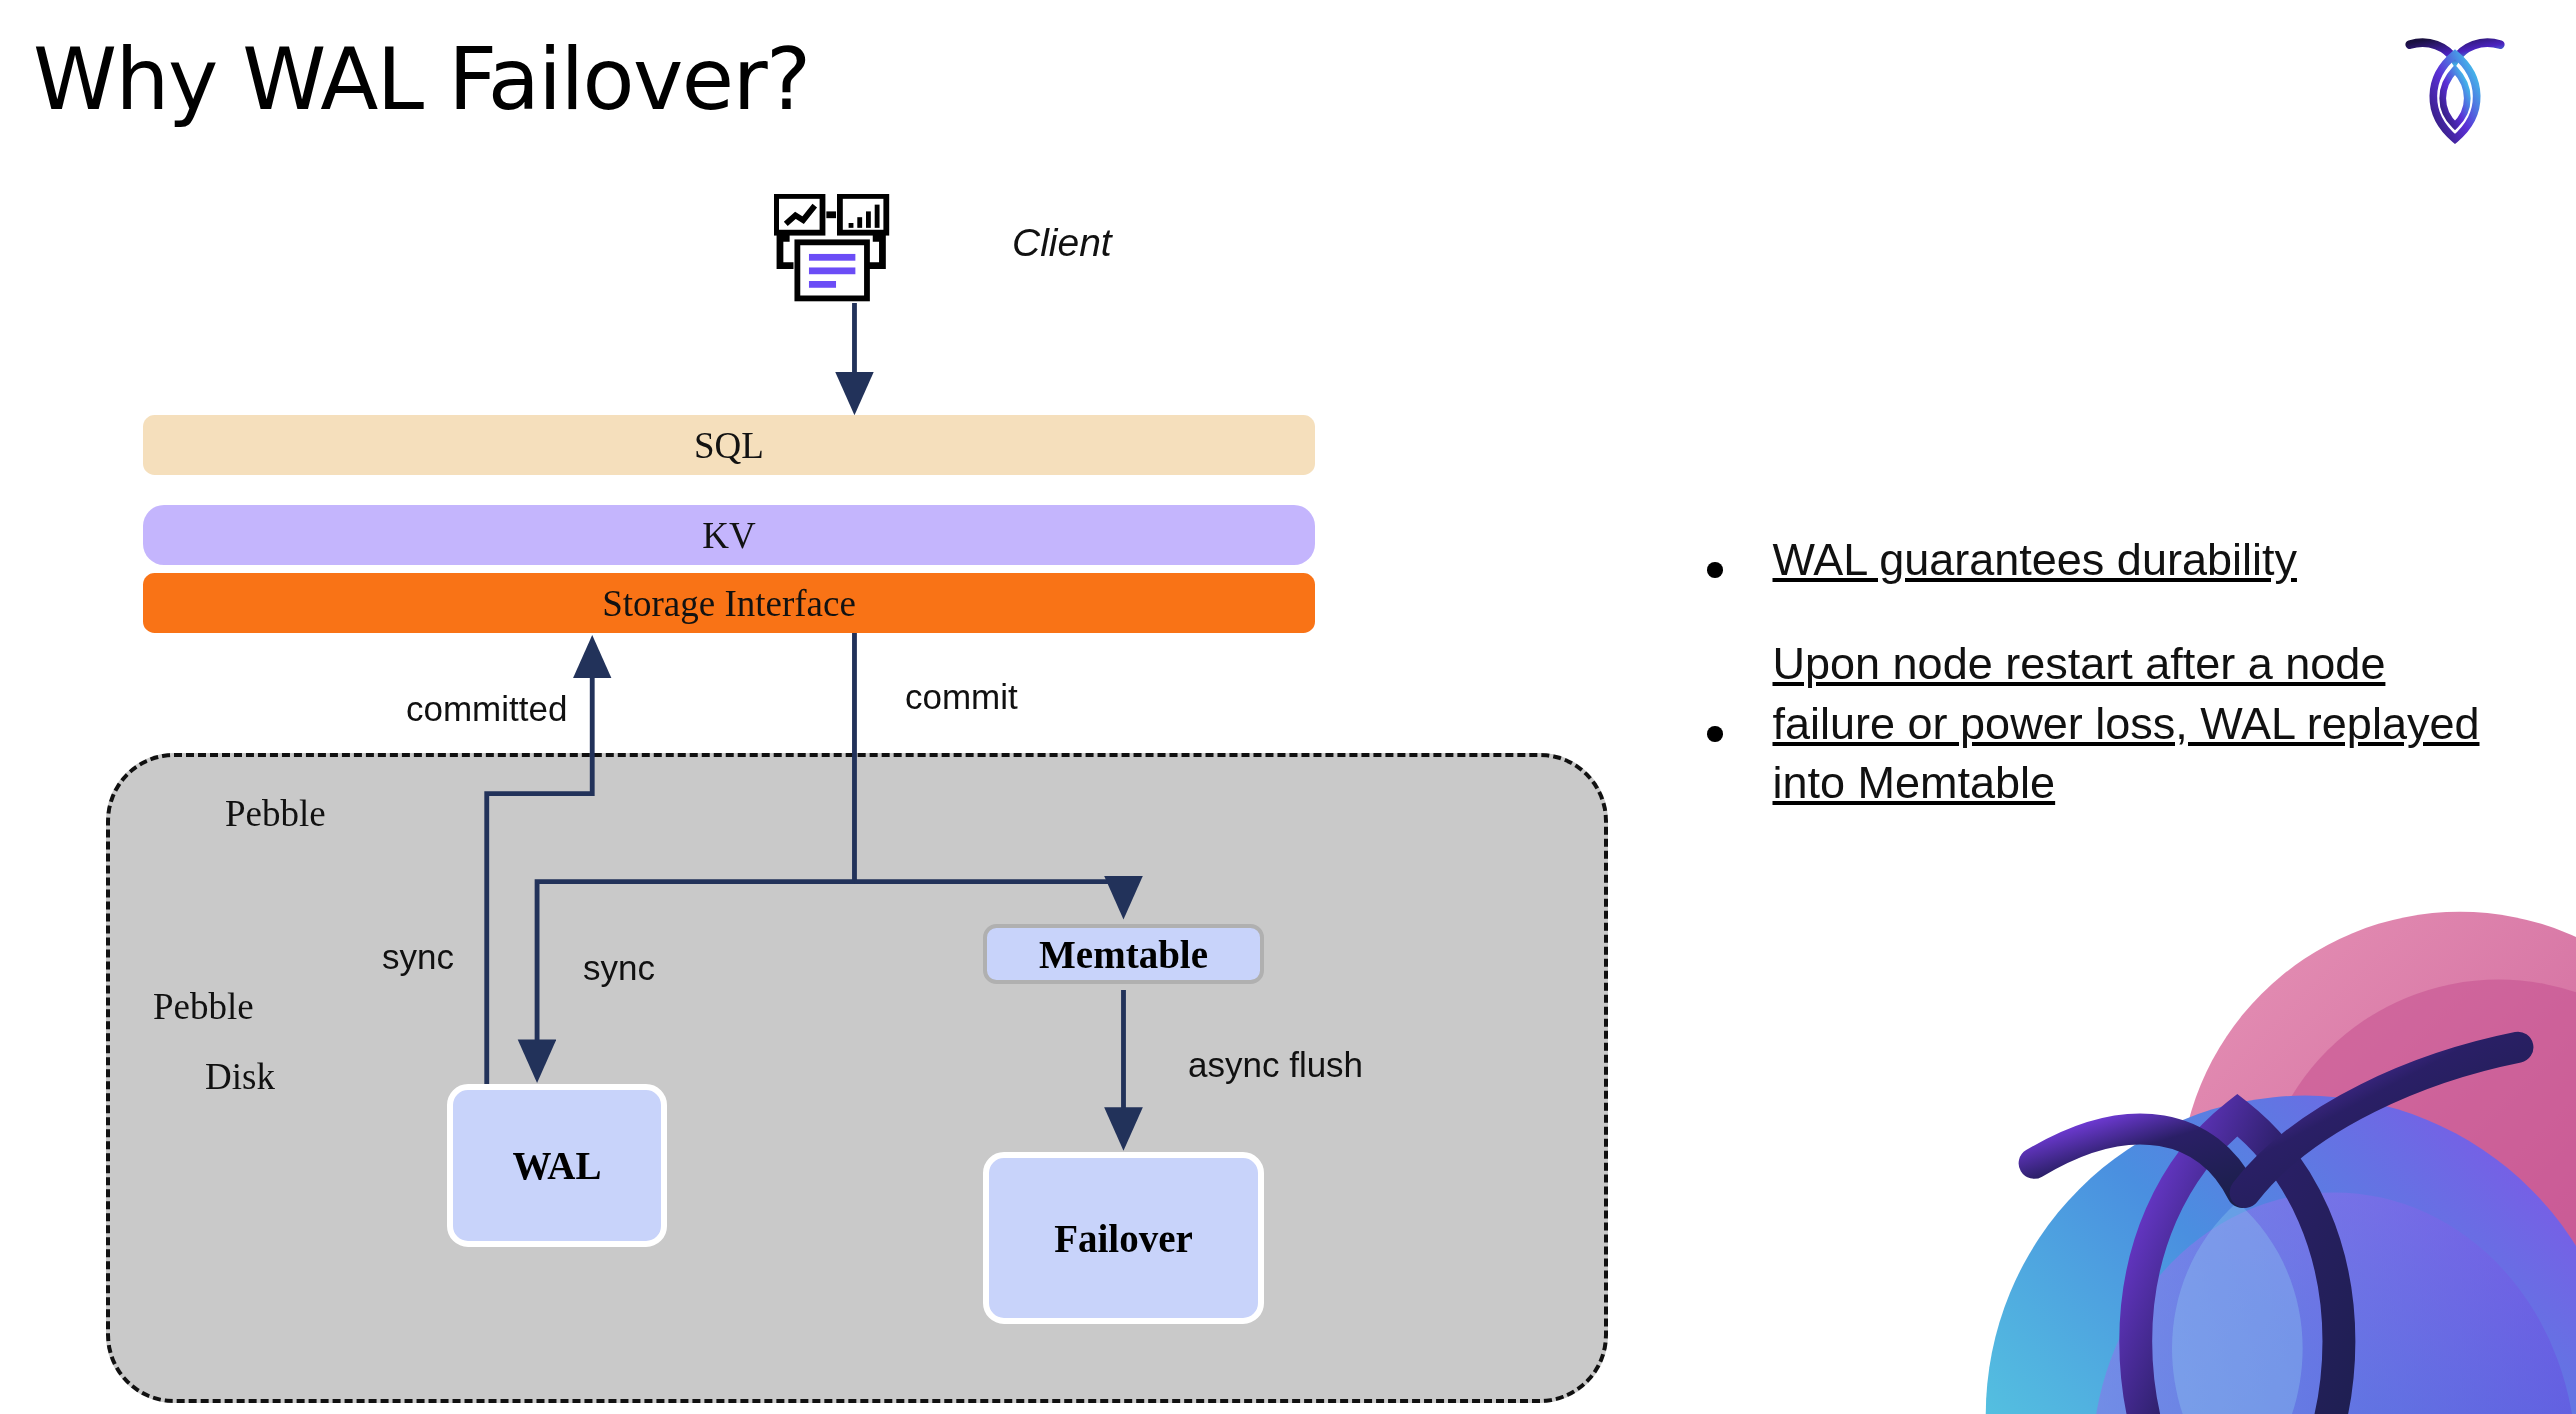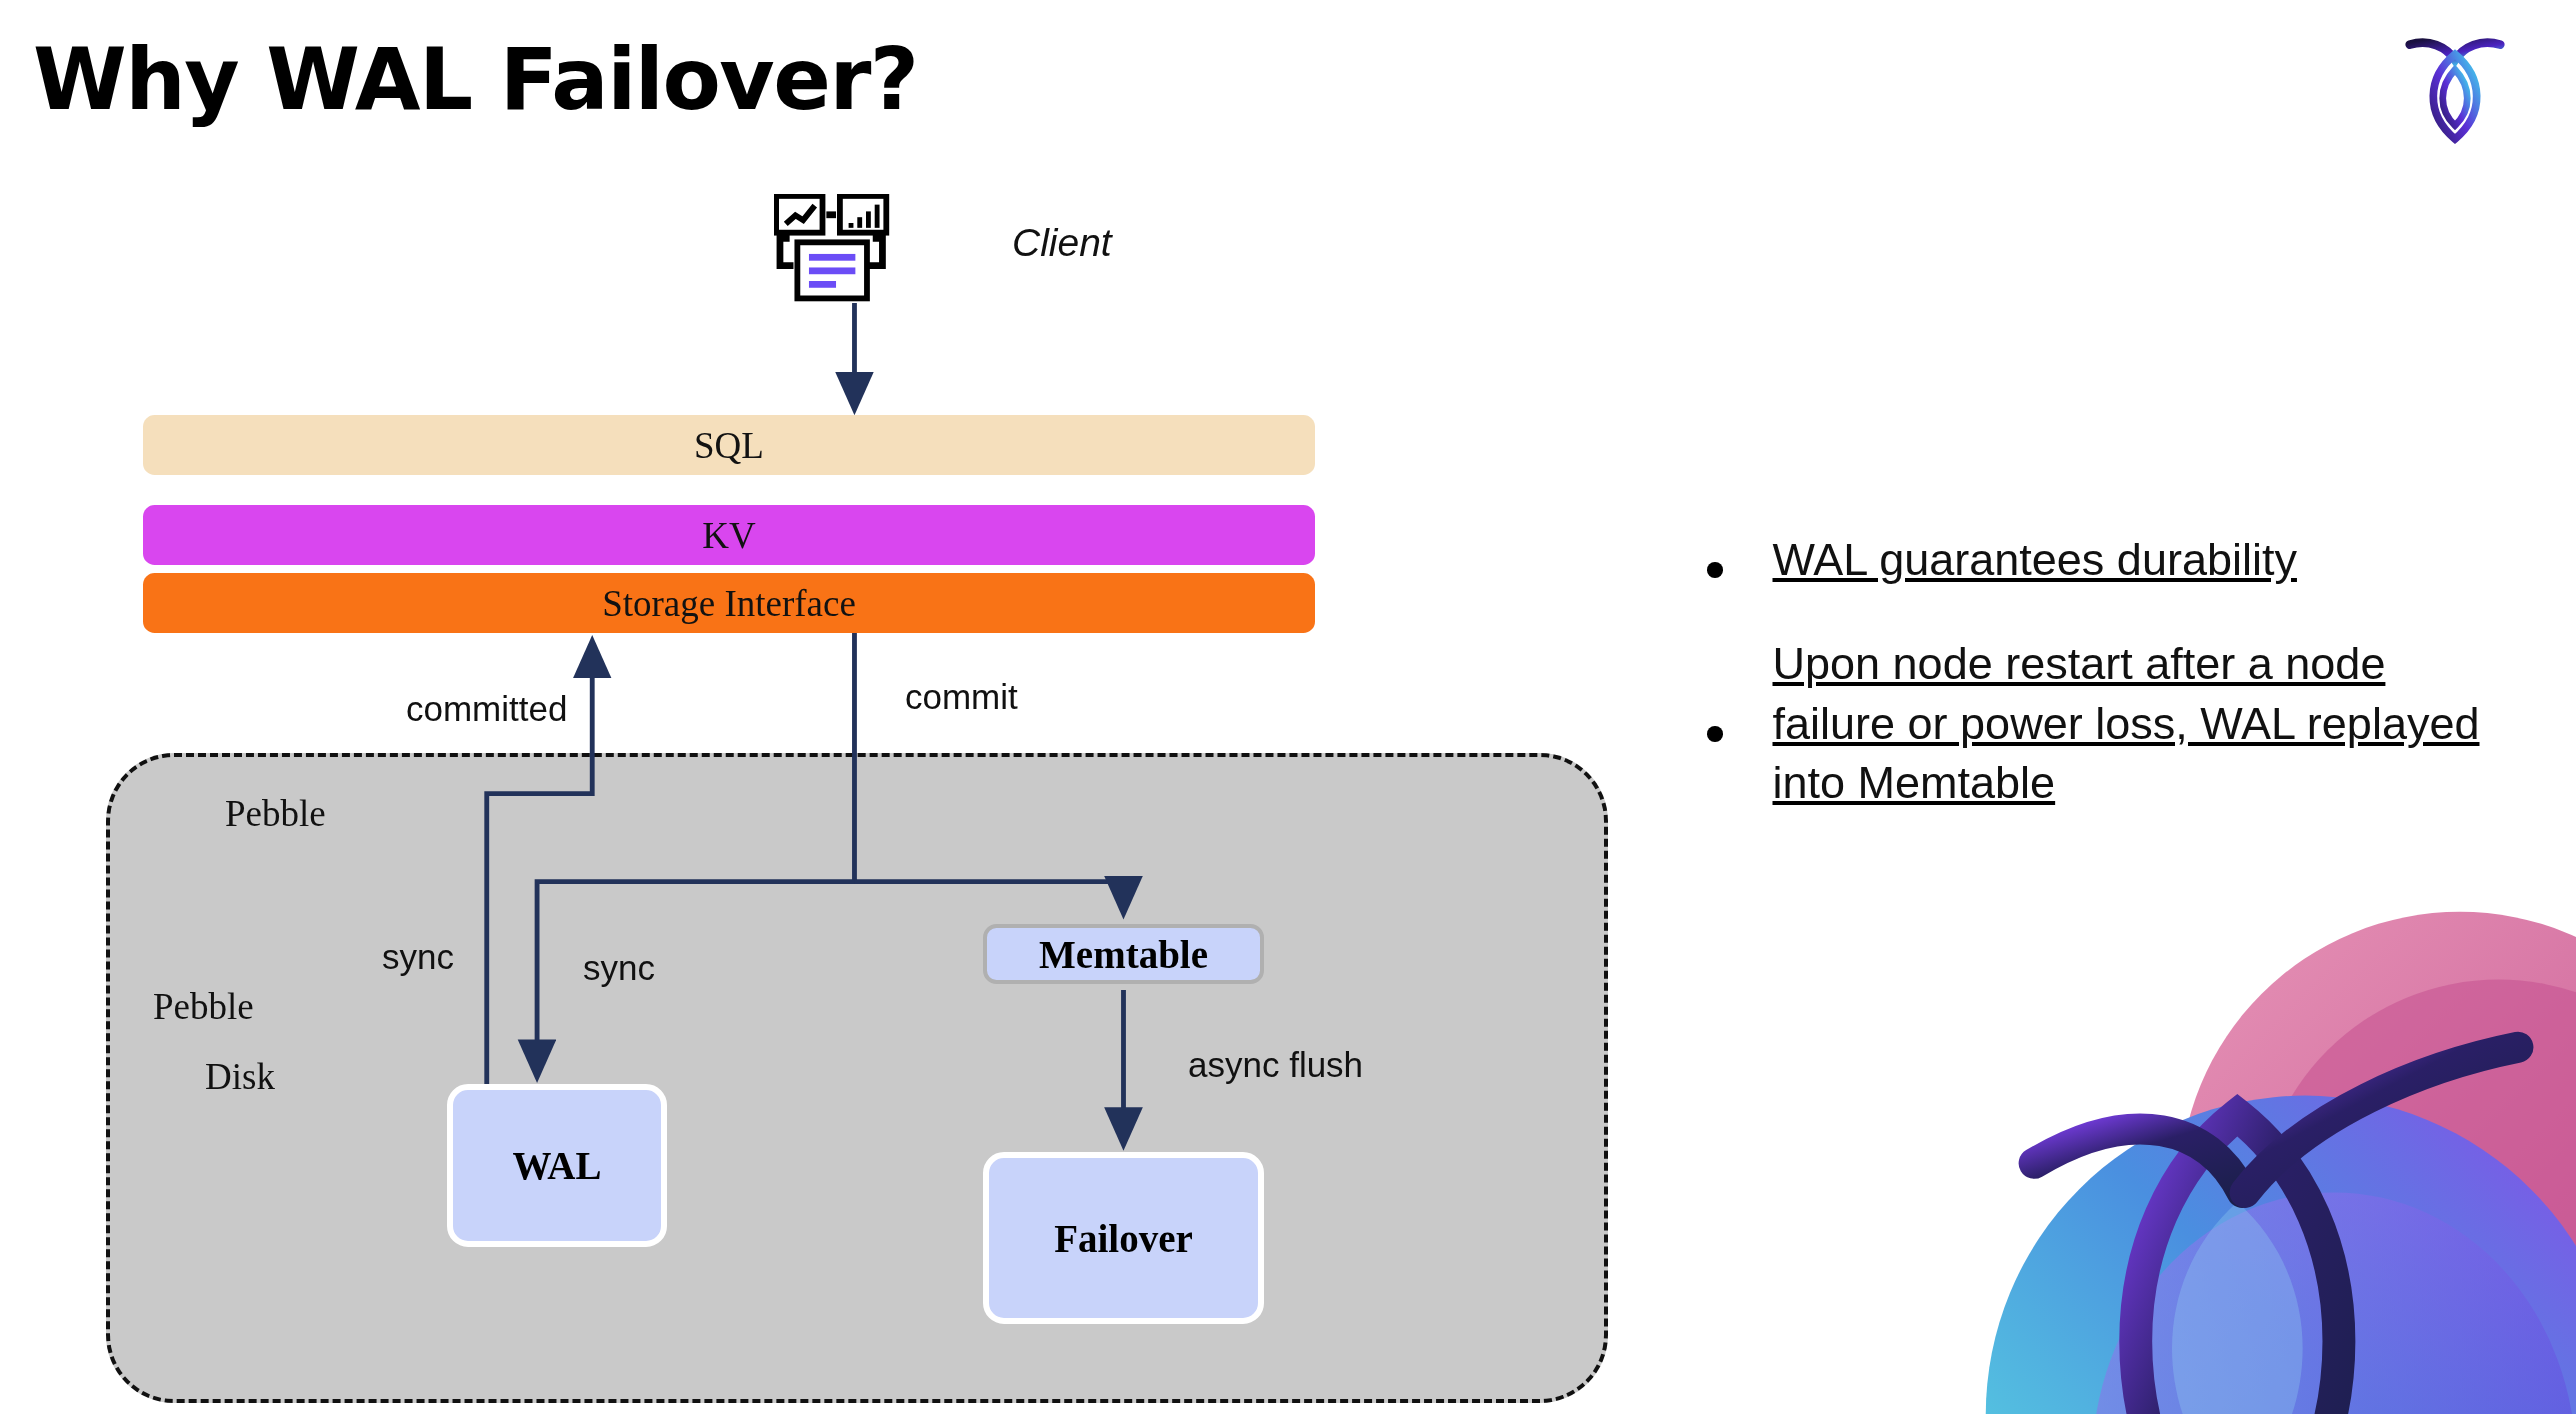--- a/index.html
+++ b/index.html
@@ -17,21 +17,21 @@
     background: #ffffff;
     overflow: hidden;
   }
 
   
   #slide-title {
     position: absolute;
     left: 33px;
     top: 35px;
     font-family: "DejaVu Sans", sans-serif;
-    font-weight: 700;
+    font-weight: 400;
     font-size: 85px;
     line-height: 1.05;
     letter-spacing: -1.5px;
     color: #000000;
     white-space: nowrap;
   }
 
   
   #brand-logo {
     position: absolute;
@@ -301,21 +301,21 @@
       <rect x="36" y="62" width="48" height="7" fill="#6b4df6"></rect>
       <rect x="36" y="76" width="48" height="7" fill="#6b4df6"></rect>
       <rect x="36" y="90" width="28" height="7" fill="#6b4df6"></rect>
     </svg>
   </div>
   <div id="client-label">Client</div>
 
   <div class="layer-bar" id="layer-sql" style="background:#f5dfbc;">
     <span>SQL</span>
   </div>
-  <div class="layer-bar" id="layer-kv" style="background:#d946ef;">
+  <div class="layer-bar" id="layer-kv" style="background:#c4b5fd;border-radius:21px;">
     <span>KV</span>
   </div>
   <div class="layer-bar" id="layer-storage" style="background:#f97316;">
     <span>Storage Interface</span>
   </div>
 
   <div id="pebble-container">
     
   </div>
   <div id="pebble-label">Pebble</div>

